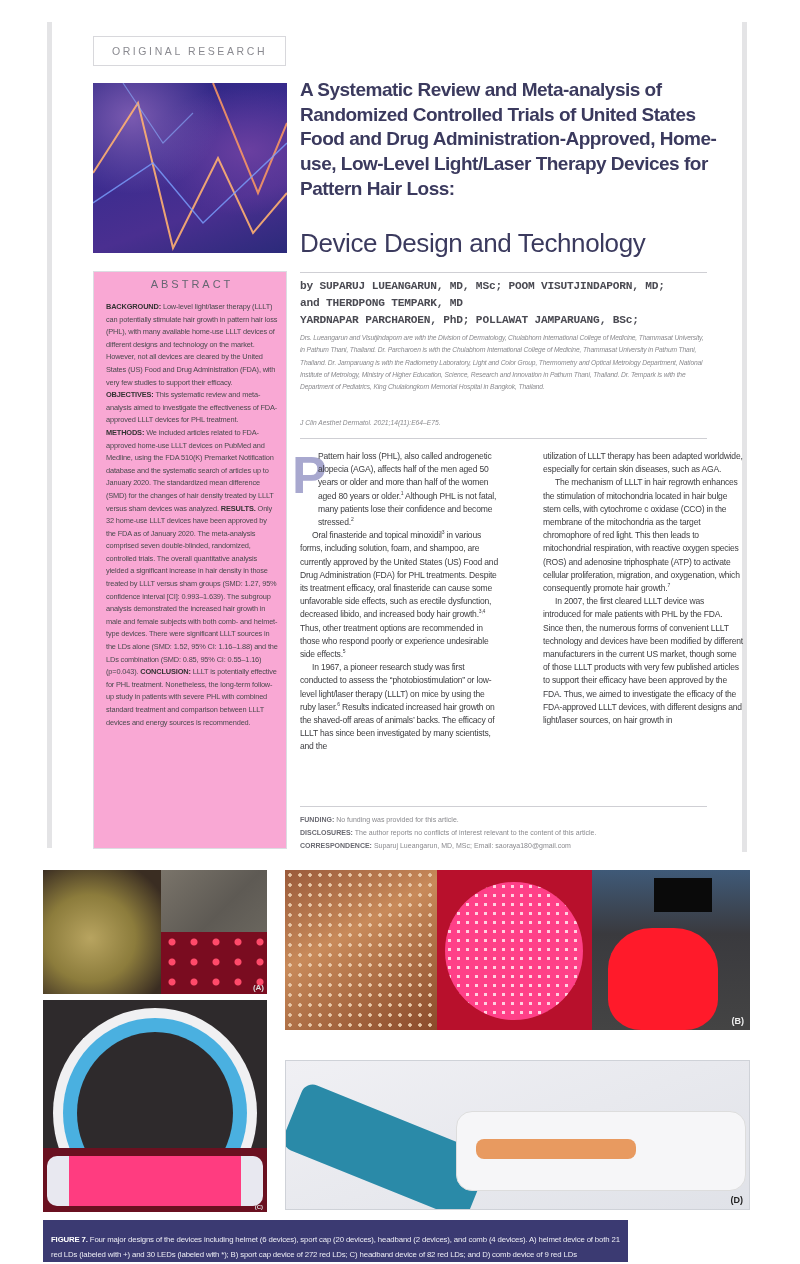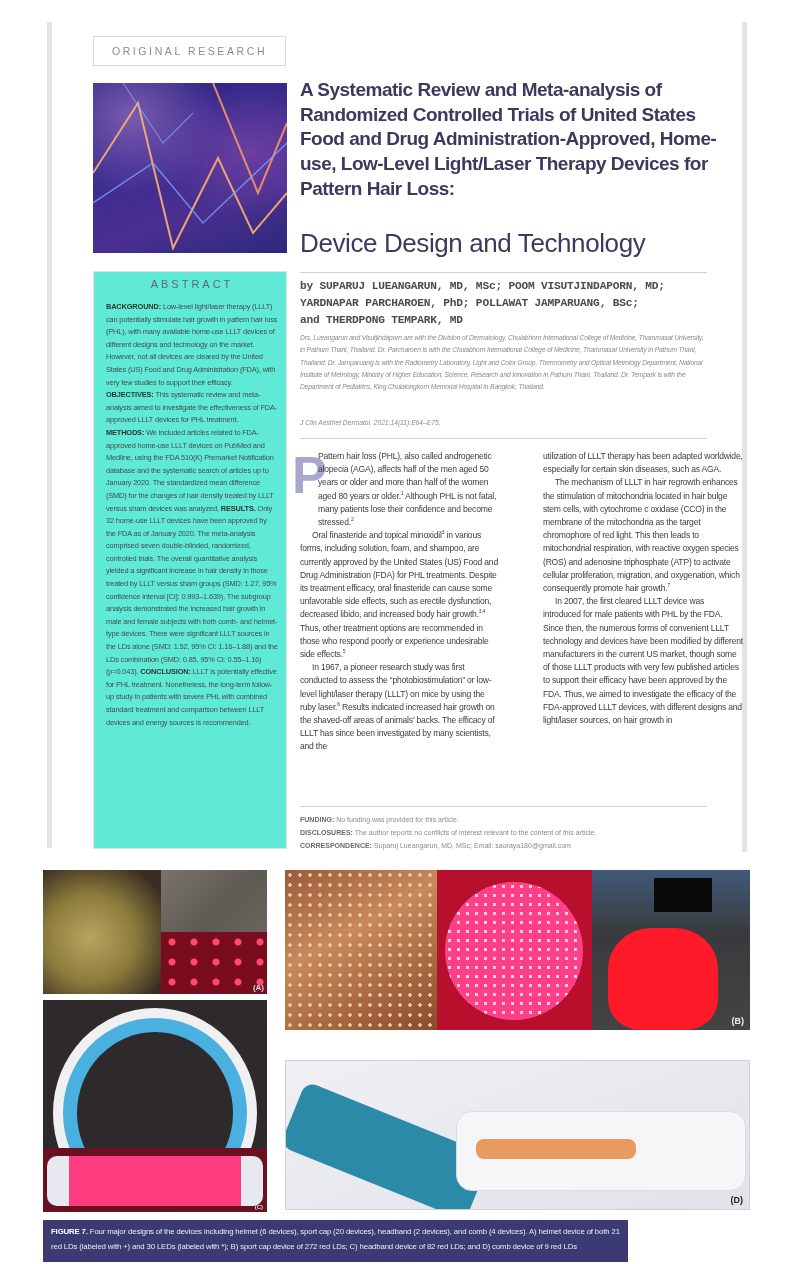--- a/index.html
+++ b/index.html
@@ -11,21 +11,21 @@
 
   .tag-box { position: absolute; left: 93px; top: 36px; width: 193px; height: 30px; border: 1px solid #d8d8dc; display: flex; align-items: center; justify-content: center; }
   .tag-box span { font-size: 10.5px; letter-spacing: 2.6px; color: #8a8a90; }
 
   .hero-img { position: absolute; left: 93px; top: 83px; width: 194px; height: 170px; overflow: hidden;
     background: radial-gradient(ellipse at 20% 20%, #7a5ab0 0%, transparent 40%), radial-gradient(ellipse at 80% 40%, #6a3fa0 0%, transparent 45%), linear-gradient(160deg, #2a2580 0%, #3b2c8f 40%, #4a2f90 70%, #2b2a7a 100%); }
 
   .title { position: absolute; left: 300px; top: 78px; width: 420px; font-weight: 700; font-size: 19px; line-height: 24.7px; color: #3b3a5e; letter-spacing: -0.5px; }
   .subtitle { position: absolute; left: 300px; top: 228px; font-size: 26px; color: #3b3a5e; letter-spacing: -0.4px; }
 
-  .abstract { position: absolute; left: 93px; top: 271px; width: 194px; height: 578px; background: #5eead4; border: 1px solid #dcdce2; padding: 6px 8px 0 12px; }
+  .abstract { position: absolute; left: 93px; top: 271px; width: 194px; height: 578px; background: #f9a8d4; border: 1px solid #dcdce2; padding: 6px 8px 0 12px; }
   .abstract-title { text-align: center; font-size: 11px; letter-spacing: 3px; color: #666672; margin-bottom: 11px; }
   .abstract-body { font-size: 7.4px; line-height: 12.6px; color: #4a4a4e; letter-spacing: -0.15px; }
   .abstract-body b { color: #333; font-weight: 700; }
   .kw { margin-top: 14px; font-size: 7.4px; line-height: 12.6px; color: #4a4a4e; }
   .kw b { color: #333; }
 
   .rule { position: absolute; height: 1px; background: #cfcfd4; }
 
   .authors { position: absolute; left: 300px; top: 278px; width: 420px; font-weight: 700; font-size: 11.2px; line-height: 17px; color: #4a4a52; letter-spacing: -0.2px; font-family: Liberation Mono, monospace; }
   .affil { position: absolute; left: 300px; top: 332px; width: 410px; font-style: italic; font-size: 6.7px; line-height: 12.3px; color: #8a8a8e; letter-spacing: -0.15px; }
@@ -57,21 +57,21 @@
   .p-c1 { left: 43px; top: 1000px; width: 224px; height: 148px; background: #2e2a2c; }
   .p-c1 .arc { position: absolute; left: 10px; top: 8px; width: 204px; height: 210px; border-radius: 50%; border: 22px solid #f0f0f2; border-bottom-color: transparent; }
   .p-c1 .arc2 { position: absolute; left: 20px; top: 18px; width: 184px; height: 190px; border-radius: 50%; border: 14px solid #4ab0e0; border-bottom-color: transparent; }
   .p-c2 { left: 43px; top: 1148px; width: 224px; height: 64px; background: #6a1020; }
   .p-c2 .band { position: absolute; left: 4px; top: 8px; width: 216px; height: 50px; border-radius: 10px; background: linear-gradient(90deg, #e8e8f0 0 10%, #ff3c80 10% 90%, #e8e8f0 90%); }
   .p-d { left: 285px; top: 1060px; width: 465px; height: 150px; background: linear-gradient(160deg, #f0f0f4 0%, #e0e2e8 100%); border: 1px solid #cfd2d8; }
   .p-d .comb1 { position: absolute; left: 20px; top: 20px; width: 200px; height: 70px; border-radius: 12px; background: #2a8aa8; transform: rotate(22deg); transform-origin: left top; }
   .p-d .comb2 { position: absolute; left: 170px; top: 50px; width: 290px; height: 80px; border-radius: 16px; background: #f6f6f8; border: 1px solid #ddd; }
   .p-d .leds { position: absolute; left: 190px; top: 78px; width: 160px; height: 20px; border-radius: 8px; background: #e89a60; }
 
-  .caption { position: absolute; left: 43px; top: 1220px; width: 585px; height: 42px; background: #3b3a72; padding: 4px 8px; font-size: 7.8px; line-height: 15px; color: #ececf4; letter-spacing: -0.15px; }
+  .caption { position: absolute; left: 43px; top: 1220px; width: 585px; height: 42px; background: #3b3a72; padding: 12px 8px; font-size: 7.8px; line-height: 15px; color: #ececf4; letter-spacing: -0.15px; }
   .caption b { color: #fff; }
 </style>
 </head>
 <body>
 
 <div class="page-shadow-left"></div>
 <div class="page-shadow-right"></div>
 
 <div class="tag-box">
   <span>ORIGINAL RESEARCH</span>
@@ -102,22 +102,22 @@
     <span>Only 32 home-use LLLT devices have been approved by the FDA as of January 2020. The meta-analysis comprised seven double-blinded, randomized, controlled trials. The overall quantitative analysis yielded a significant increase in hair density in those treated by LLLT versus sham groups (SMD: 1.27, 95% confidence interval [CI]: 0.993–1.639). The subgroup analysis demonstrated the increased hair growth in male and female subjects with both comb- and helmet-type devices. There were significant LLLT sources in the LDs alone (SMD: 1.52, 95% CI: 1.16–1.88) and the LDs combination (SMD: 0.85, 95% CI: 0.55–1.16) (p=0.043).</span>
     <b>CONCLUSION:</b>
     <span>LLLT is potentially effective for PHL treatment. Nonetheless, the long-term follow-up study in patients with severe PHL with combined standard treatment and comparison between LLLT devices and energy sources is recommended.</span>
   </div>
 </div>
 
 <div class="rule" style="left:300px; top:272px; width:407px;"></div>
 
 <div class="authors">
   <div>by SUPARUJ LUEANGARUN, MD, MSc; POOM VISUTJINDAPORN, MD;</div>
+  <div>and THERDPONG TEMPARK, MD</div>
   <div>YARDNAPAR PARCHAROEN, PhD; POLLAWAT JAMPARUANG, BSc;</div>
-  <div>and THERDPONG TEMPARK, MD</div>
 </div>
 <div class="affil">Drs. Lueangarun and Visutjindaporn are with the Division of Dermatology, Chulabhorn International College of Medicine, Thammasat University, in Pathum Thani, Thailand. Dr. Parcharoen is with the Chulabhorn International College of Medicine, Thammasat University in Pathum Thani, Thailand. Dr. Jamparuang is with the Radiometry Laboratory, Light and Color Group, Thermometry and Optical Metrology Department, National Institute of Metrology, Ministry of Higher Education, Science, Research and Innovation in Pathum Thani, Thailand. Dr. Tempark is with the Department of Pediatrics, King Chulalongkorn Memorial Hospital in Bangkok, Thailand.</div>
 <div class="citation">J Clin Aesthet Dermatol. 2021;14(11):E64–E75.</div>
 
 <div class="rule" style="left:300px; top:438px; width:407px;"></div>
 
 <div class="dropcap">P</div>
 
 <div class="col col1">
   <p class="first" style="padding-left:18px;"><span>Pattern hair loss (PHL), also called androgenetic alopecia (AGA), affects half of the men aged 50 years or older and more than half of the women aged 80 years or older.</span><sup>1</sup><span> Although PHL is not fatal, many patients lose their confidence and become stressed.</span><sup>2</sup></p>

